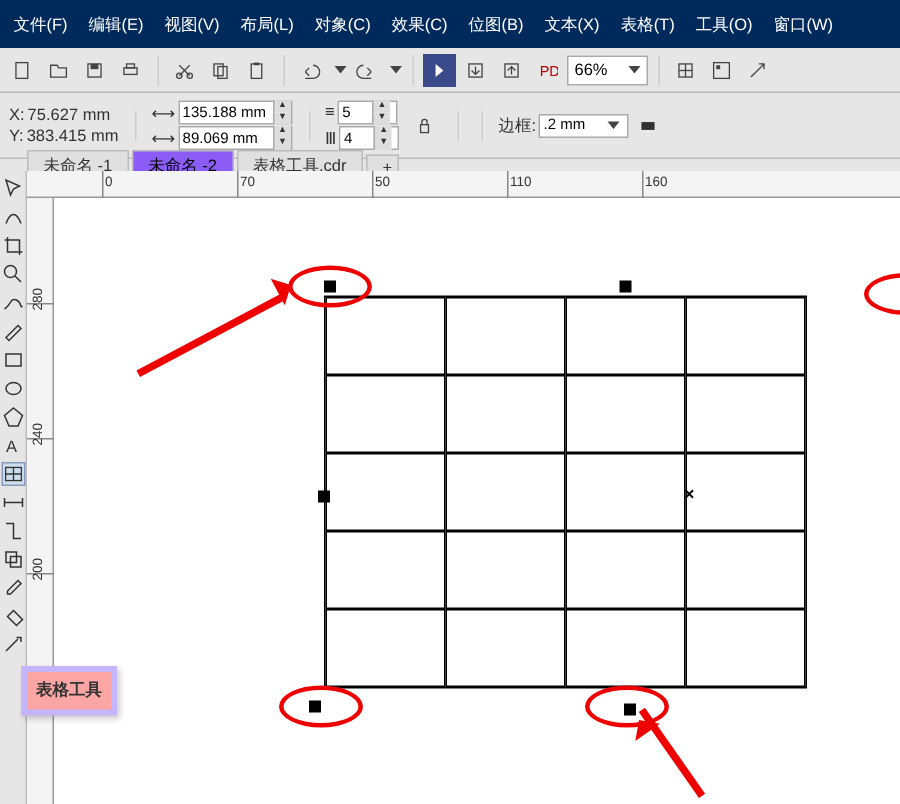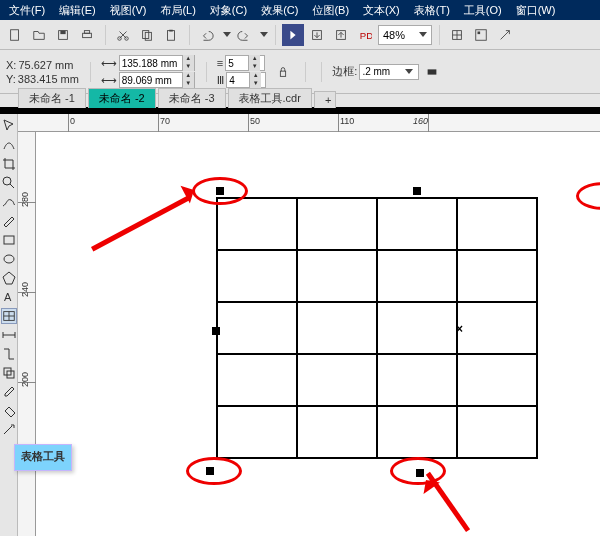--- a/index.html
+++ b/index.html
@@ -1,19 +1,19 @@
 <!DOCTYPE html>
 <html><head>
 <meta charset="utf-8">
 <style>
 * { margin:0; padding:0; box-sizing:border-box; font-family:"Microsoft YaHei",Arial,sans-serif; font-size:11px; }
 body { background:#fff; width:600px; height:536px; overflow:hidden; position:relative; }
 
 
-.menubar { height:20px; background:#002a5c; display:flex; align-items:center; color:#fff; padding-left:2px; }
+.menubar { height:32px; background:#002a5c; display:flex; align-items:center; color:#fff; padding-left:2px; }
 .menubar span { padding:0 7px; cursor:default; white-space:nowrap; }
 
 
 .toolbar { height:30px; background:#e6e6e6; border-bottom:1px solid #bbb; display:flex; align-items:center; padding:0 4px; gap:2px; }
 .ticon { width:22px; height:22px; display:flex; align-items:center; justify-content:center; color:#444; border:1px solid transparent; }
 .ticon svg { width:14px; height:14px; }
 .sep { width:6px; height:20px; border-right:1px solid #ccc; margin-right:4px; }
 .zoom-box { height:20px; border:1px solid #aaa; background:#fff; display:flex; align-items:center; padding:0 4px; min-width:54px; }
 .zoom-box span { flex:1; }
 .drop { width:0; height:0; border-left:4px solid transparent; border-right:4px solid transparent; border-top:5px solid #444; margin-left:3px; }
@@ -28,21 +28,21 @@
 .dimbox { display:flex; flex-direction:column; gap:1px; }
 .smallrow { display:flex; align-items:center; gap:2px; }
 .plabel { color:#333; }
 .bgbox { display:flex; align-items:center; gap:2px; }
 .bgsel { width:26px; height:18px; border:1px solid #aaa; background:#fff; display:flex; align-items:center; justify-content:center; }
 .bgsel svg { width:12px; height:12px; }
 
 
 .tabstrip { height:20px; background:#e6e6e6; border-bottom:7px solid #000000; display:flex; align-items:flex-end; padding-left:18px; }
 .tab { padding:2px 10px; border:1px solid #bbb; border-bottom:none; background:#e0e0e0; margin-right:2px; font-size:11px; color:#333; position:relative; top:1px; }
-.tab.active { background:#14b8a6; color:#000; }
+.tab.active { background:#8b5cf6; color:#000; }
 .tab.add { width:18px; text-align:center; }
 
 
 .work { position:absolute; top:114px; left:18px; right:0; bottom:0; background:#fff; }
 .work-inner { position:absolute; top:18px; left:0; right:0; bottom:0; background:#fff; overflow:hidden; }
 .ruler-h { position:absolute; top:0; left:0; right:0; height:18px; background:#f4f4f4; border-bottom:1px solid #999; }
 .ruler-h .tick { position:absolute; top:0; width:1px; height:18px; background:#888; }
 .ruler-h .ticklbl { position:absolute; top:2px; font-size:9px; color:#333; }
 .ruler-v { position:absolute; top:18px; left:0; width:18px; bottom:0; background:#f4f4f4; border-right:1px solid #999; }
 .ruler-v .tick { position:absolute; left:0; height:1px; width:18px; background:#888; }
@@ -55,21 +55,21 @@
 
 .tablegrid { position:absolute; border:1px solid #000; }
 .tablegrid .row { display:flex; }
 .tablegrid .cell { border:1px solid #000; width:80px; height:52px; }
 .handle { position:absolute; width:8px; height:8px; background:#000; }
 .centermark { position:absolute; font-size:12px; color:#000; font-weight:bold; }
 .redoval { position:absolute; border:3px solid #e00; border-radius:50%; }
 .redline { position:absolute; background:#e00; transform-origin:0 0; height:5px; }
 .redhead { position:absolute; width:0; height:0; border:10px solid transparent; }
 
-.tooltip { position:absolute; background:#7dd3fc; border:1px solid #c4b5fd; padding:4px 6px; font-size:11px; box-shadow:2px 2px 4px rgba(0,0,0,.2); z-index:50; }
+.tooltip { position:absolute; background:#fca5a5; border:4px solid #c4b5fd; padding:4px 6px; font-size:11px; box-shadow:2px 2px 4px rgba(0,0,0,.2); z-index:50; }
 .tooltip .tt-title { color:#333; font-weight:bold; margin-bottom:2px; }
 .tooltip .tt-body { color:#555; font-size:10px; }
 </style>
 </head>
 <body>
 
 <div class="menubar">
   <span>文件(F)</span>
   <span>编辑(E)</span>
   <span>视图(V)</span>
@@ -156,21 +156,21 @@
         <rect x="3" y="3" width="10" height="10" fill="none" stroke="#444"></rect>
         <path d="M8 11V5M5 8l3-3 3 3" fill="none" stroke="#444"></path>
       </svg>
     </div>
   <div class="ticon">
       <svg viewBox="0 0 16 16">
         <text x="2" y="12" font-size="7" fill="#b00">PDF</text>
       </svg>
     </div>
   <div class="zoom-box">
-      <span>48%</span>
+      <span>66%</span>
       <div class="drop"></div>
     </div>
   <div class="sep"></div>
   <div class="ticon">
       <svg viewBox="0 0 16 16">
         <rect x="3" y="3" width="10" height="10" fill="none" stroke="#444"></rect>
         <line x1="8" y1="3" x2="8" y2="13" stroke="#444"></line>
         <line x1="3" y1="8" x2="13" y2="8" stroke="#444"></line>
       </svg>
     </div>
@@ -262,21 +262,20 @@
         <svg viewBox="0 0 16 16">
           <rect x="3" y="5" width="10" height="6" fill="#333"></rect>
         </svg>
       </div>
   </div>
 </div>
 
 <div class="tabstrip">
   <div class="tab">未命名 -1</div>
   <div class="tab active">未命名 -2</div>
-  <div class="tab">未命名 -3</div>
   <div class="tab">表格工具.cdr</div>
   <div class="tab add">+</div>
 </div>
 
 <div class="toolbox">
   <div class="tb">
       <svg viewBox="0 0 16 16">
         <path d="M3 2l3 10 2-4 4-2z" fill="none" stroke="#333"></path>
       </svg>
     </div>
@@ -372,21 +371,21 @@
   <div class="ruler-h" id="rulerH">
       <div class="tick" style="left: 50px;"></div>
       <div class="ticklbl" style="left: 52px;">0</div>
       <div class="tick" style="left: 140px;"></div>
       <div class="ticklbl" style="left: 142px;">70</div>
       <div class="tick" style="left: 230px;"></div>
       <div class="ticklbl" style="left: 232px;">50</div>
       <div class="tick" style="left: 320px;"></div>
       <div class="ticklbl" style="left: 322px;">110</div>
       <div class="tick" style="left: 410px;"></div>
-      <div class="ticklbl" style="left: 395px; font-style: italic;">160</div>
+      <div class="ticklbl" style="left: 412px;">160</div>
     </div>
   <div class="ruler-v" id="rulerV">
       <div class="tick" style="top: 70px;"></div>
       <div class="ticklbl" style="top: 60px;">280</div>
       <div class="tick" style="top: 160px;"></div>
       <div class="ticklbl" style="top: 150px;">240</div>
       <div class="tick" style="top: 250px;"></div>
       <div class="ticklbl" style="top: 240px;">200</div>
     </div>
   <div class="work-inner" style="left:18px;">

